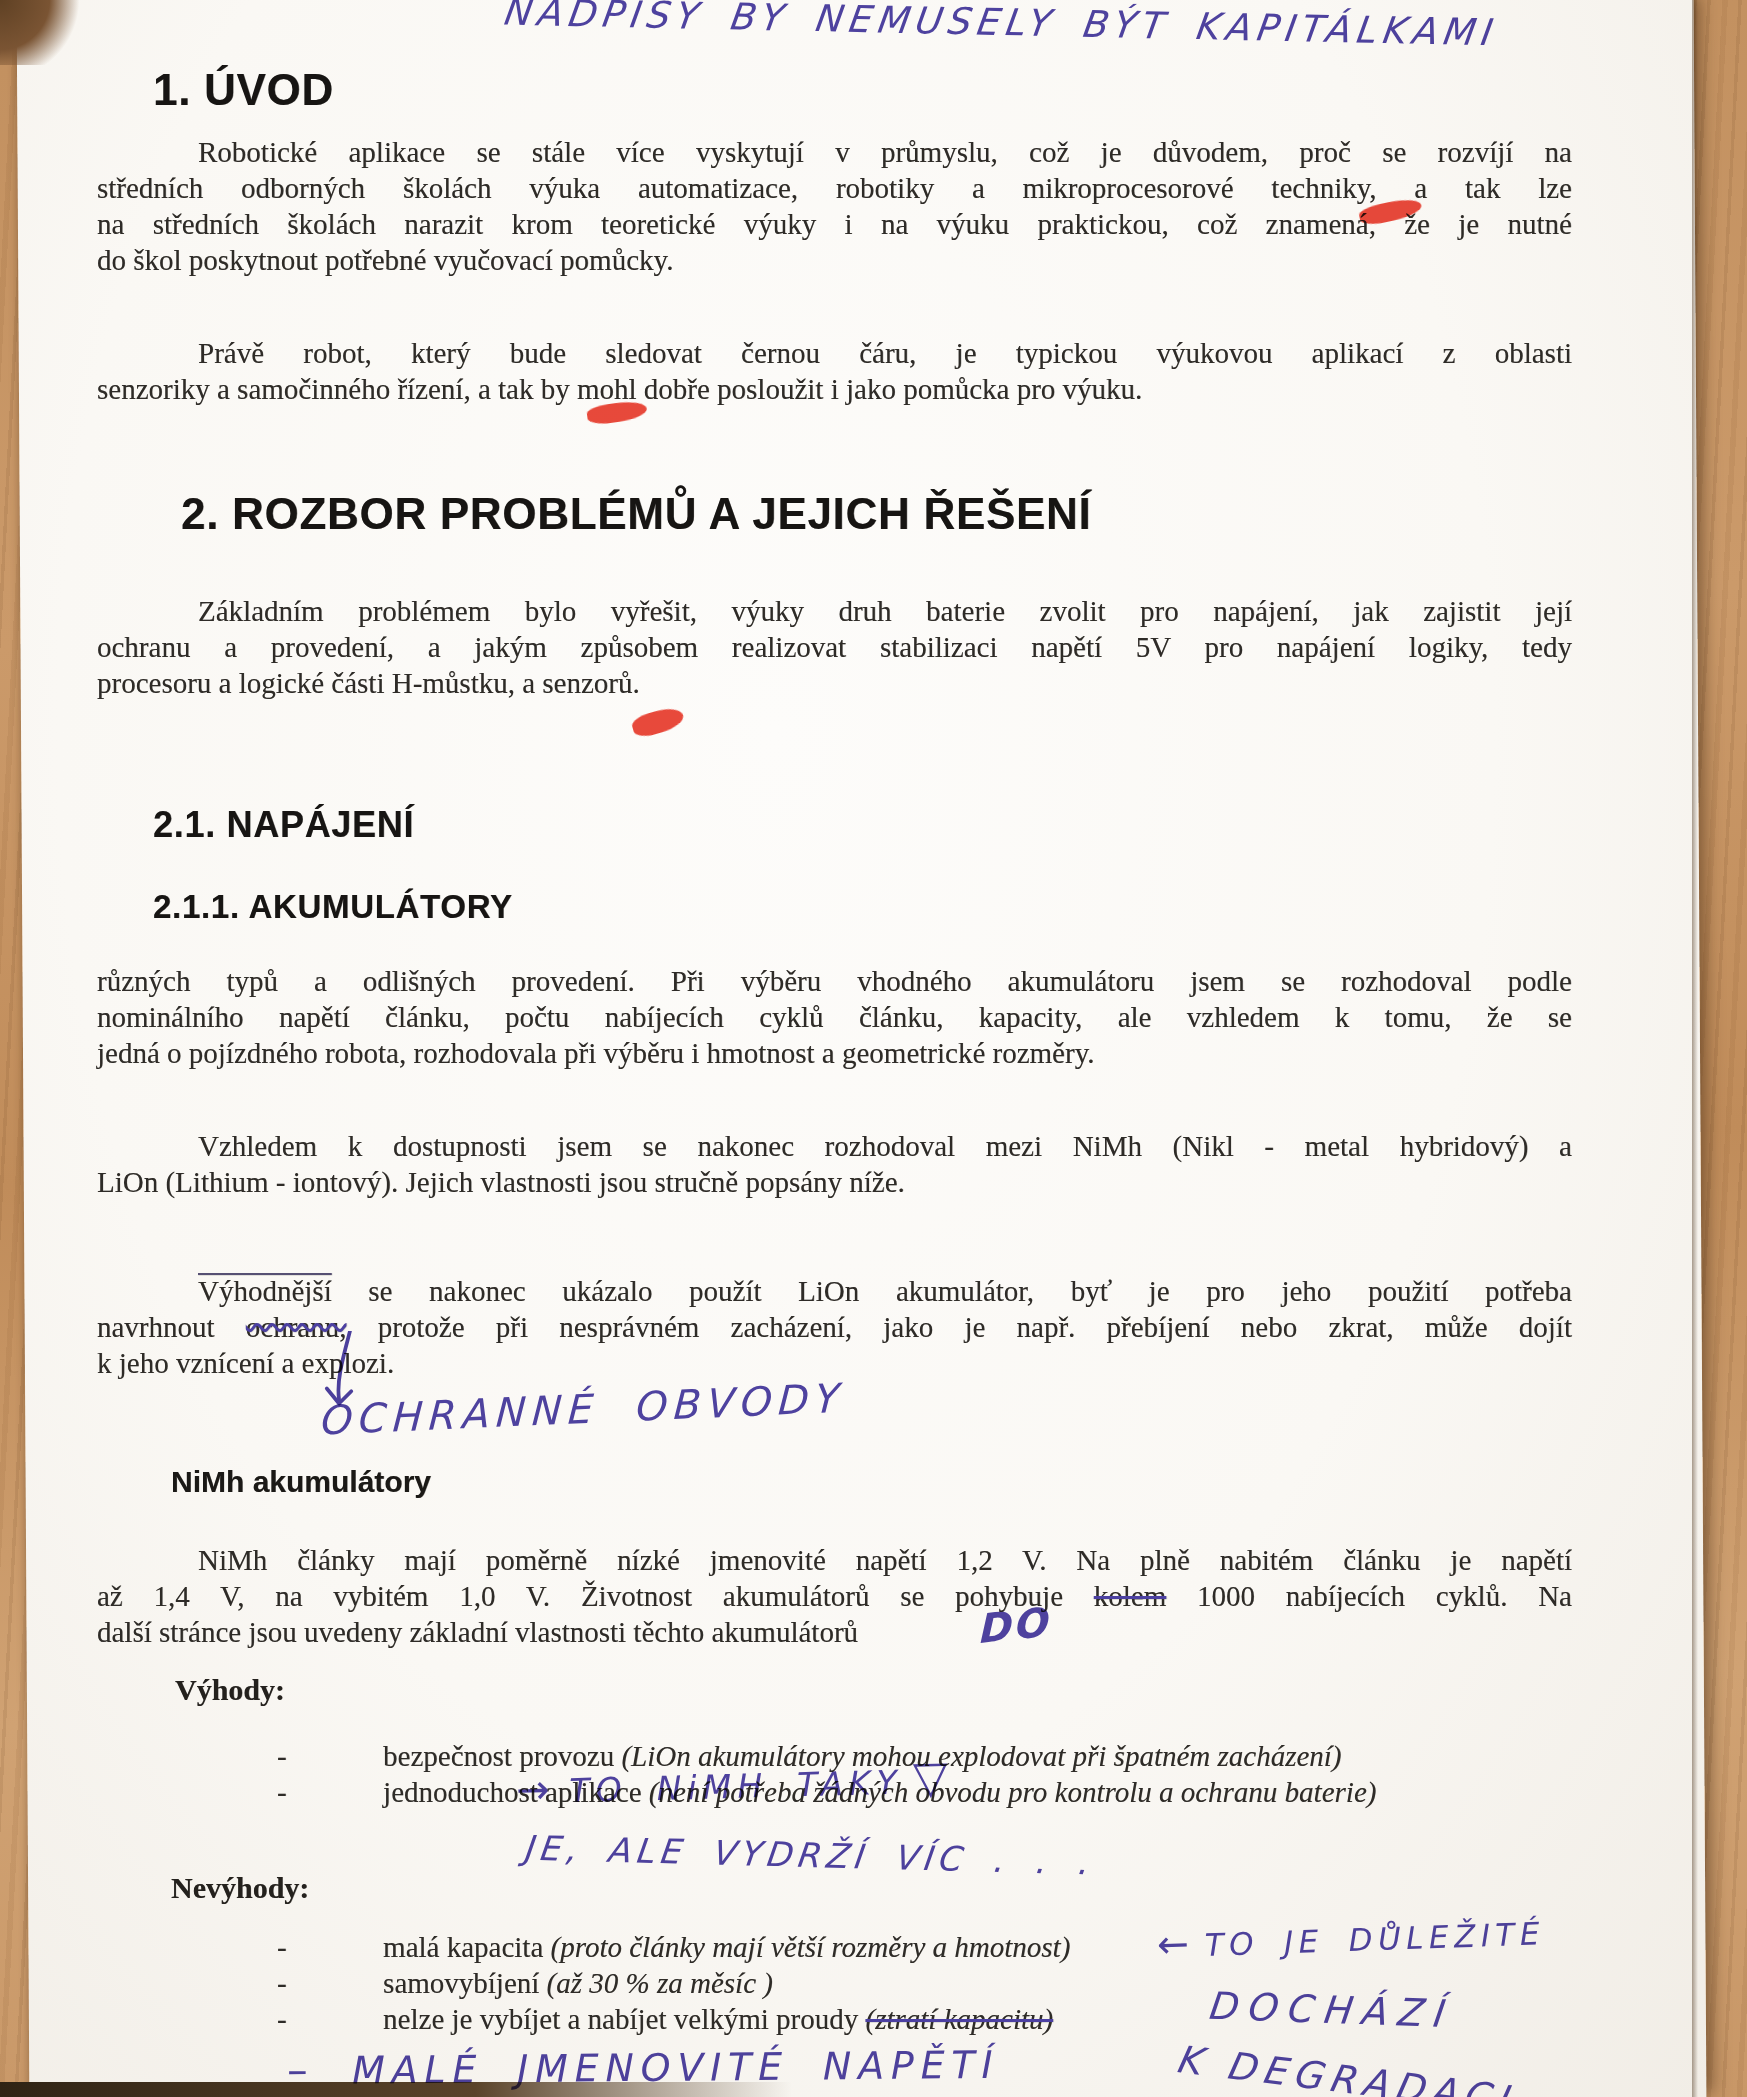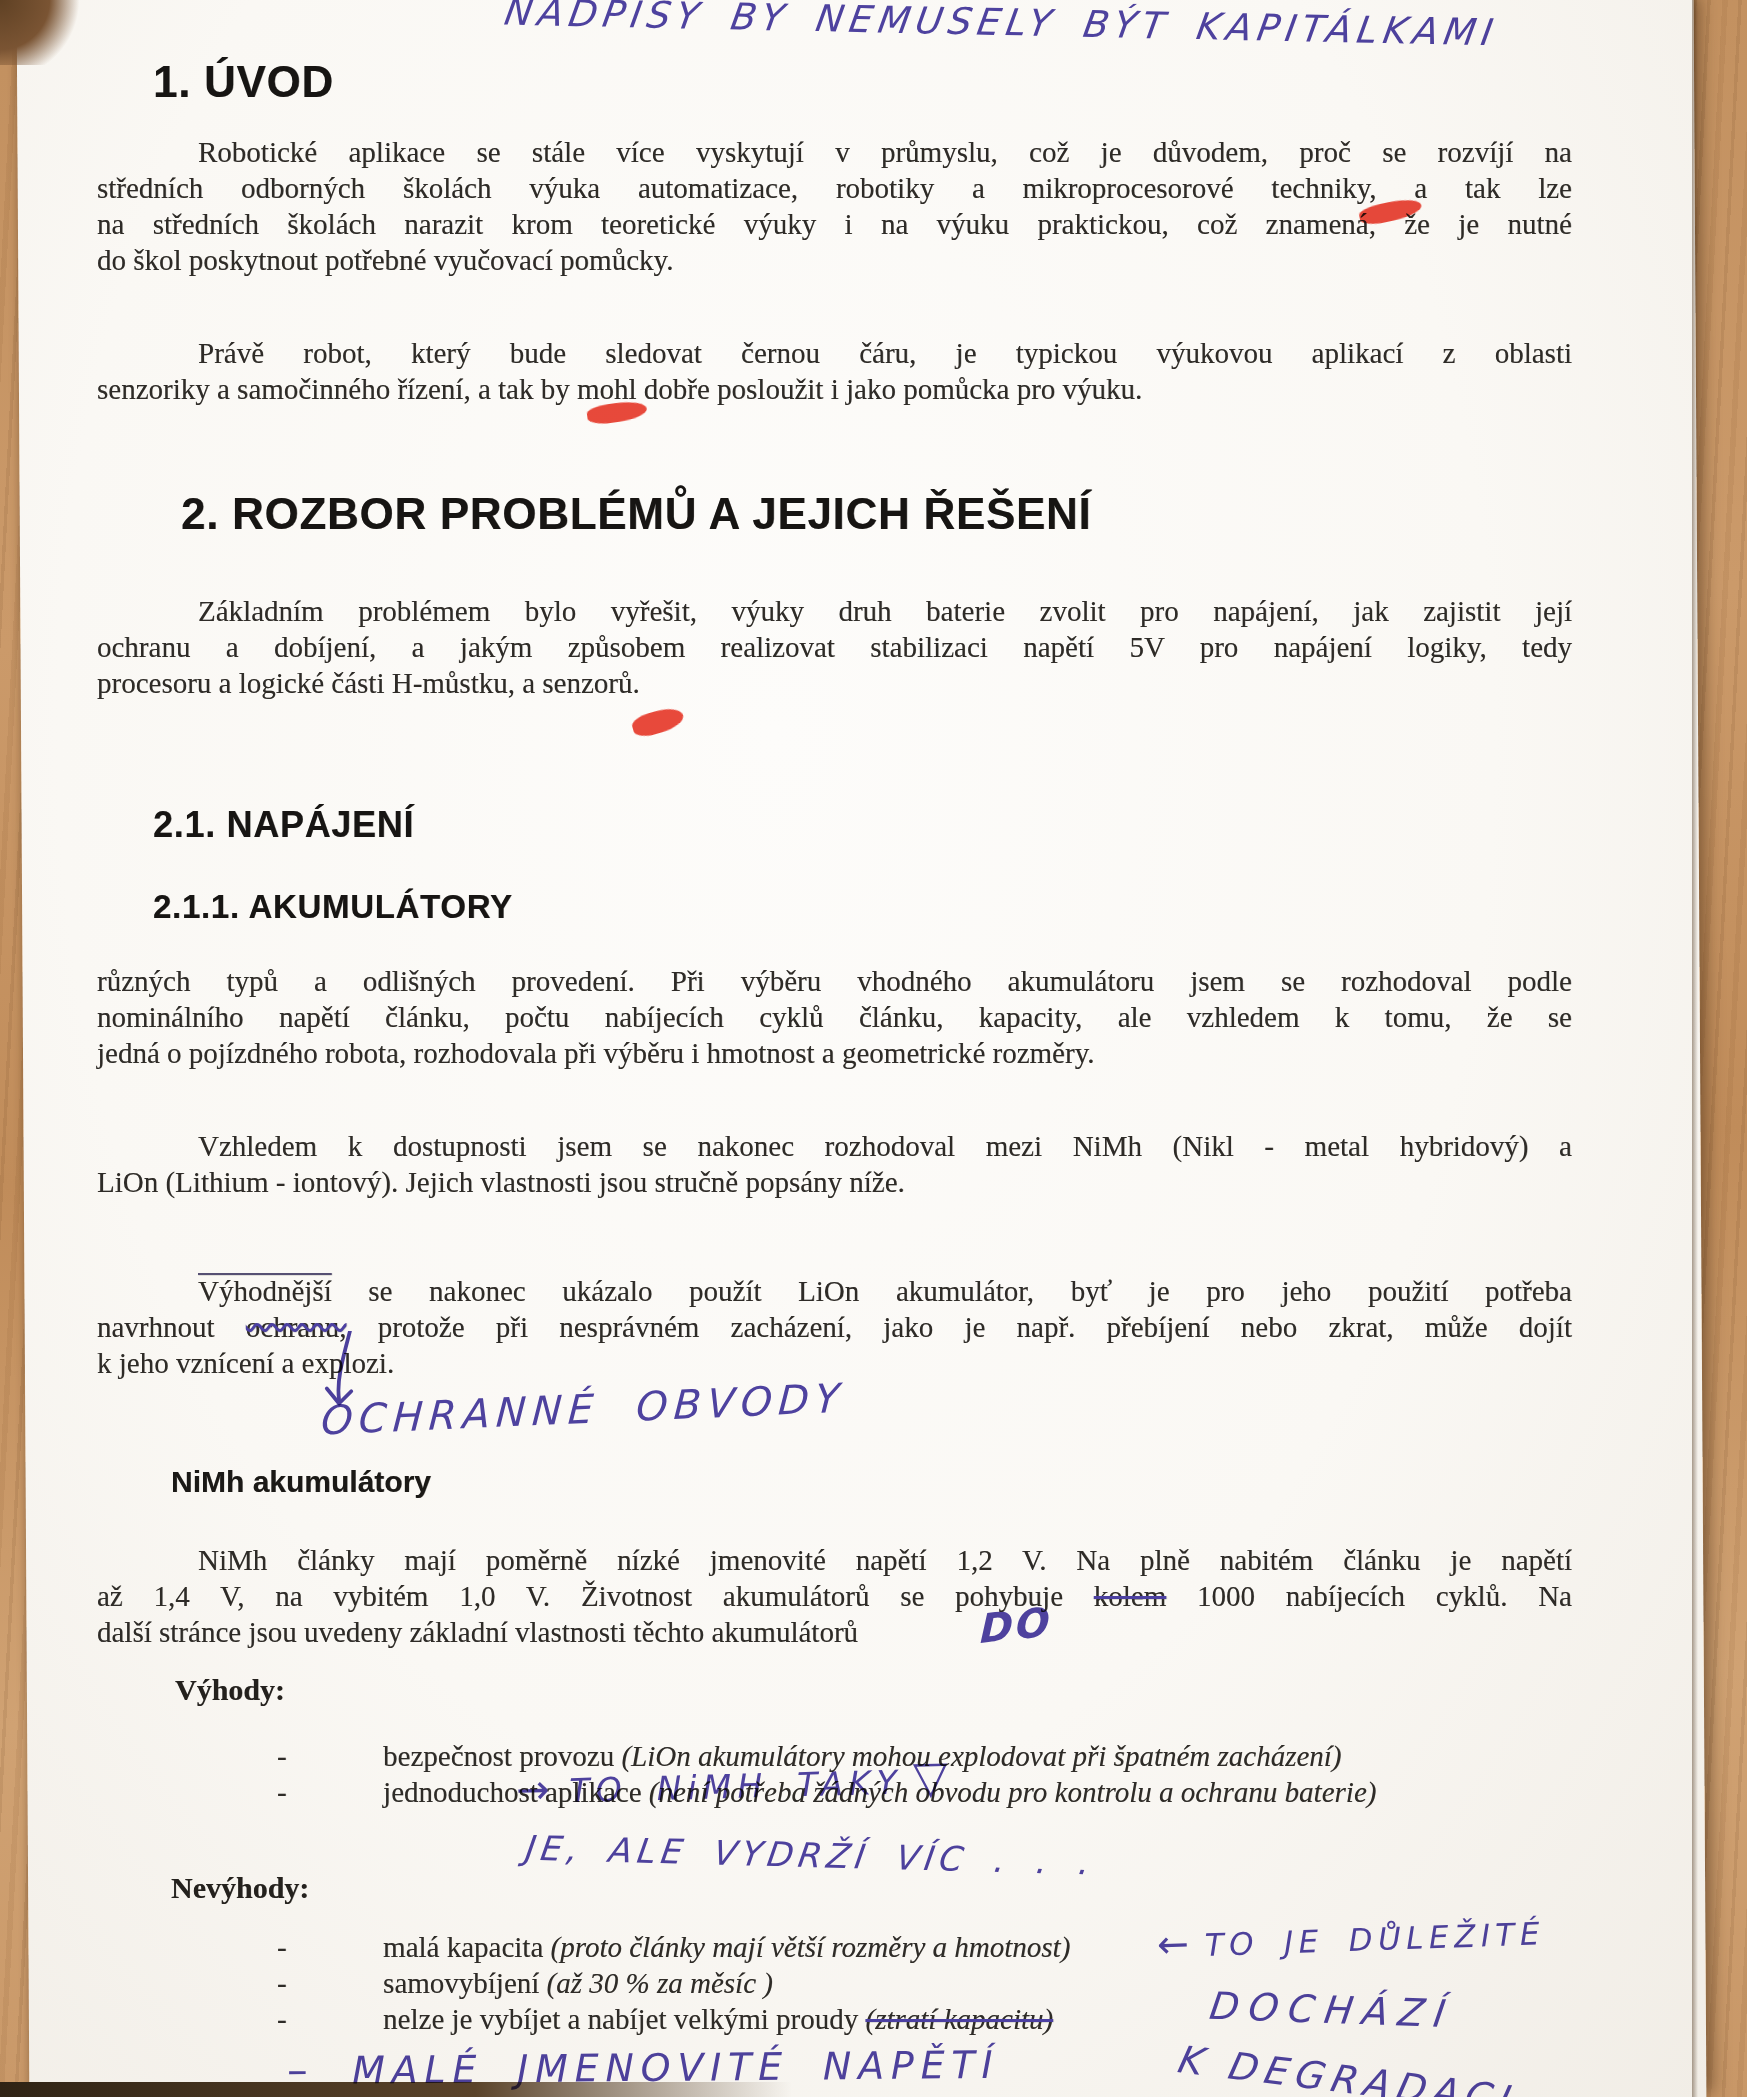--- a/index.html
+++ b/index.html
@@ -55,41 +55,41 @@
 <div class="canvas">
   <div class="paper"></div>
   <div class="paper-edge"></div>
   <div class="corner-tl"></div>
   <div class="bottom-gap"></div>
 
   <div class="layer">
 
     <div class="hw" style="left:505px;top:1.4px;font-size:37px;letter-spacing:5.5px;word-spacing:9.6px;max-width:1173px;overflow:hidden;transform:rotate(1.2deg) skewX(-8deg);">NADPISY BY NEMUSELY BÝT KAPITÁLKAMI</div>
 
-    <div class="heading h-big" style="top:57px;">1. ÚVOD</div>
+    <div class="heading h-big" style="top:65px;">1. ÚVOD</div>
 
     <div class="bodyblock" style="top:134px;">
       <span class="jl ind">Robotické aplikace se stále více vyskytují v průmyslu, což je důvodem, proč se rozvíjí na</span>
       <span class="jl">středních odborných školách výuka automatizace, robotiky a mikroprocesorové techniky, a tak lze</span>
       <span class="jl">na středních školách narazit krom teoretické výuky i na výuku praktickou, což znamená, že je nutné</span>
       <span class="jl jend">do škol poskytnout potřebné vyučovací pomůcky.</span>
     </div>
     <div class="redmark" style="left:1359px;top:202px;width:63px;height:19px;transform:rotate(-12deg);"></div>
 
     <div class="bodyblock" style="top:335px;">
       <span class="jl ind">Právě robot, který bude sledovat černou čáru, je typickou výukovou aplikací z oblasti</span>
       <span class="jl jend">senzoriky a samočinného řízení, a tak by mohl dobře posloužit i jako pomůcka pro výuku.</span>
     </div>
     <div class="redmark" style="left:587px;top:403px;width:60px;height:19px;transform:rotate(-8deg);"></div>
 
     <div class="heading h-big" style="top:489px;margin-left:28px;">2. ROZBOR PROBLÉMŮ A JEJICH ŘEŠENÍ</div>
 
     <div class="bodyblock" style="top:593px;">
       <span class="jl ind">Základním problémem bylo vyřešit, výuky druh baterie zvolit pro napájení, jak zajistit její</span>
-      <span class="jl">ochranu a dobíjení, a jakým způsobem realizovat stabilizaci napětí 5V pro napájení logiky, tedy</span>
+      <span class="jl">ochranu a provedení, a jakým způsobem realizovat stabilizaci napětí 5V pro napájení logiky, tedy</span>
       <span class="jl jend">procesoru a logické části H-můstku, a senzorů.</span>
     </div>
     <div class="redmark" style="left:632px;top:711px;width:52px;height:22px;transform:rotate(-16deg);"></div>
 
     <div class="heading h-mid" style="top:804px;">2.1. NAPÁJENÍ</div>
     <div class="heading h-small" style="top:888px;">2.1.1. AKUMULÁTORY</div>
 
     <div class="bodyblock" style="top:963px;">
       <span class="jl">různých typů a odlišných provedení. Při výběru vhodného akumulátoru jsem se rozhodoval podle</span>
       <span class="jl">nominálního napětí článku, počtu nabíjecích cyklů článku, kapacity, ale vzhledem k tomu, že se</span>

